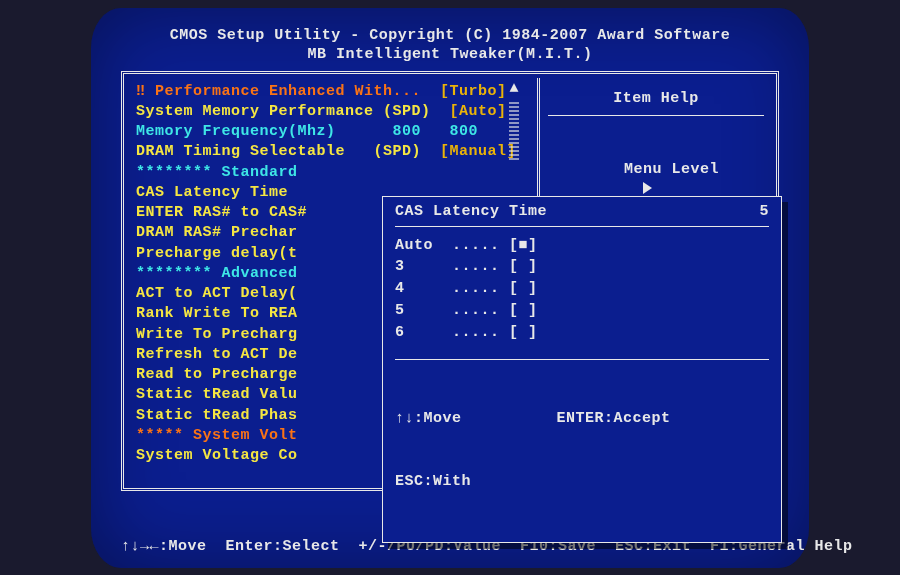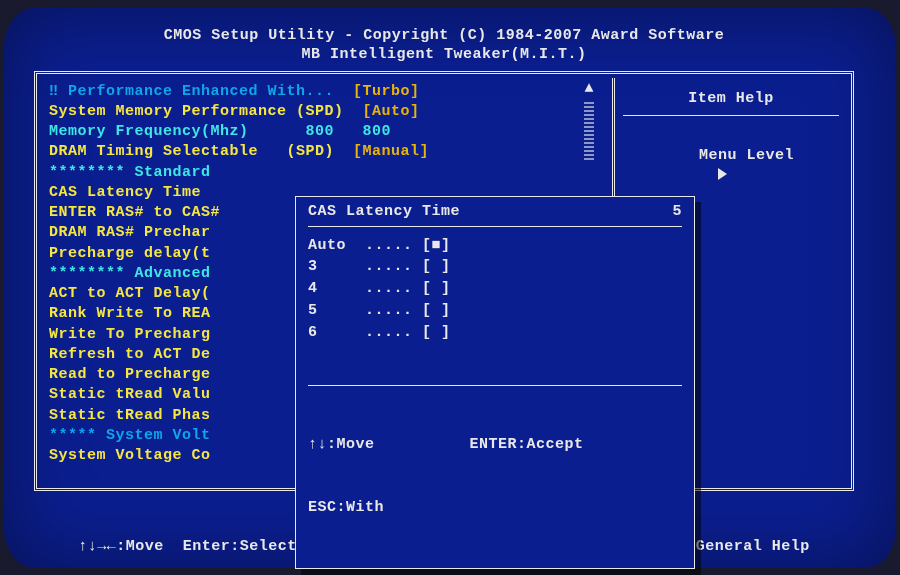--- a/index.html
+++ b/index.html
@@ -10,25 +10,25 @@
     overflow: hidden;
     font-family: "Courier New", monospace;
     font-size: 15px;
     font-weight: bold;
     letter-spacing: 0.5px;
     display: flex;
     align-items: center;
     justify-content: center;
   }
   .monitor {
-    width: 892px;
+    width: 718px;
     height: 560px;
     background: #0b1e8f;
     border-radius: 30px / 40px;
-    padding: 18px 42px 8px 30px;
+    padding: 18px 30px 8px 30px;
     box-shadow: inset 0 0 80px rgba(0,0,0,0.4);
     position: relative;
   }
   .header {
     color: #e8e8e8;
     text-align: center;
     line-height: 1.3;
     margin-bottom: 6px;
   }
   .outer-frame {
@@ -48,26 +48,26 @@
   .help-panel {
     width: 235px;
     border-left: 3px double #e8e8e8;
     padding: 4px 8px;
     color: #e8e8e8;
   }
   .help-title {
     text-align: center;
     padding: 8px 0;
     border-bottom: 1px solid #e8e8e8;
-    margin-bottom: 10px;
+    margin-bottom: 24px;
   }
   .line { white-space: pre; line-height: 1.35; }
   .white { color: #eab308; }
   .yellow { color: #f5e642; }
-  .red { color: #0ea5e9; }
+  .red { color: #f97316; }
   .cyan { color: #3ee6e6; }
   .footer {
     color: #e8e8e8;
     text-align: center;
     line-height: 1.35;
     margin-top: 6px;
     white-space: pre;
   }
   .scroll-arrow {
     position: absolute;
@@ -99,21 +99,21 @@
   .popup-title {
     display: flex;
     justify-content: space-between;
     border-bottom: 1px solid #e8e8e8;
     padding-bottom: 6px;
     margin-bottom: 8px;
   }
   .popup-options .line { line-height: 1.45; }
   .popup-footer {
     border-top: 1px solid #e8e8e8;
-    margin-top: 42px;
+    margin-top: 16px;
     padding-top: 6px;
     white-space: pre;
     line-height: 1.4;
   }
   .arrow-right {
     display: inline-block;
     width: 0; height: 0;
     border-top: 6px solid transparent;
     border-bottom: 6px solid transparent;
     border-left: 9px solid #e8e8e8;

